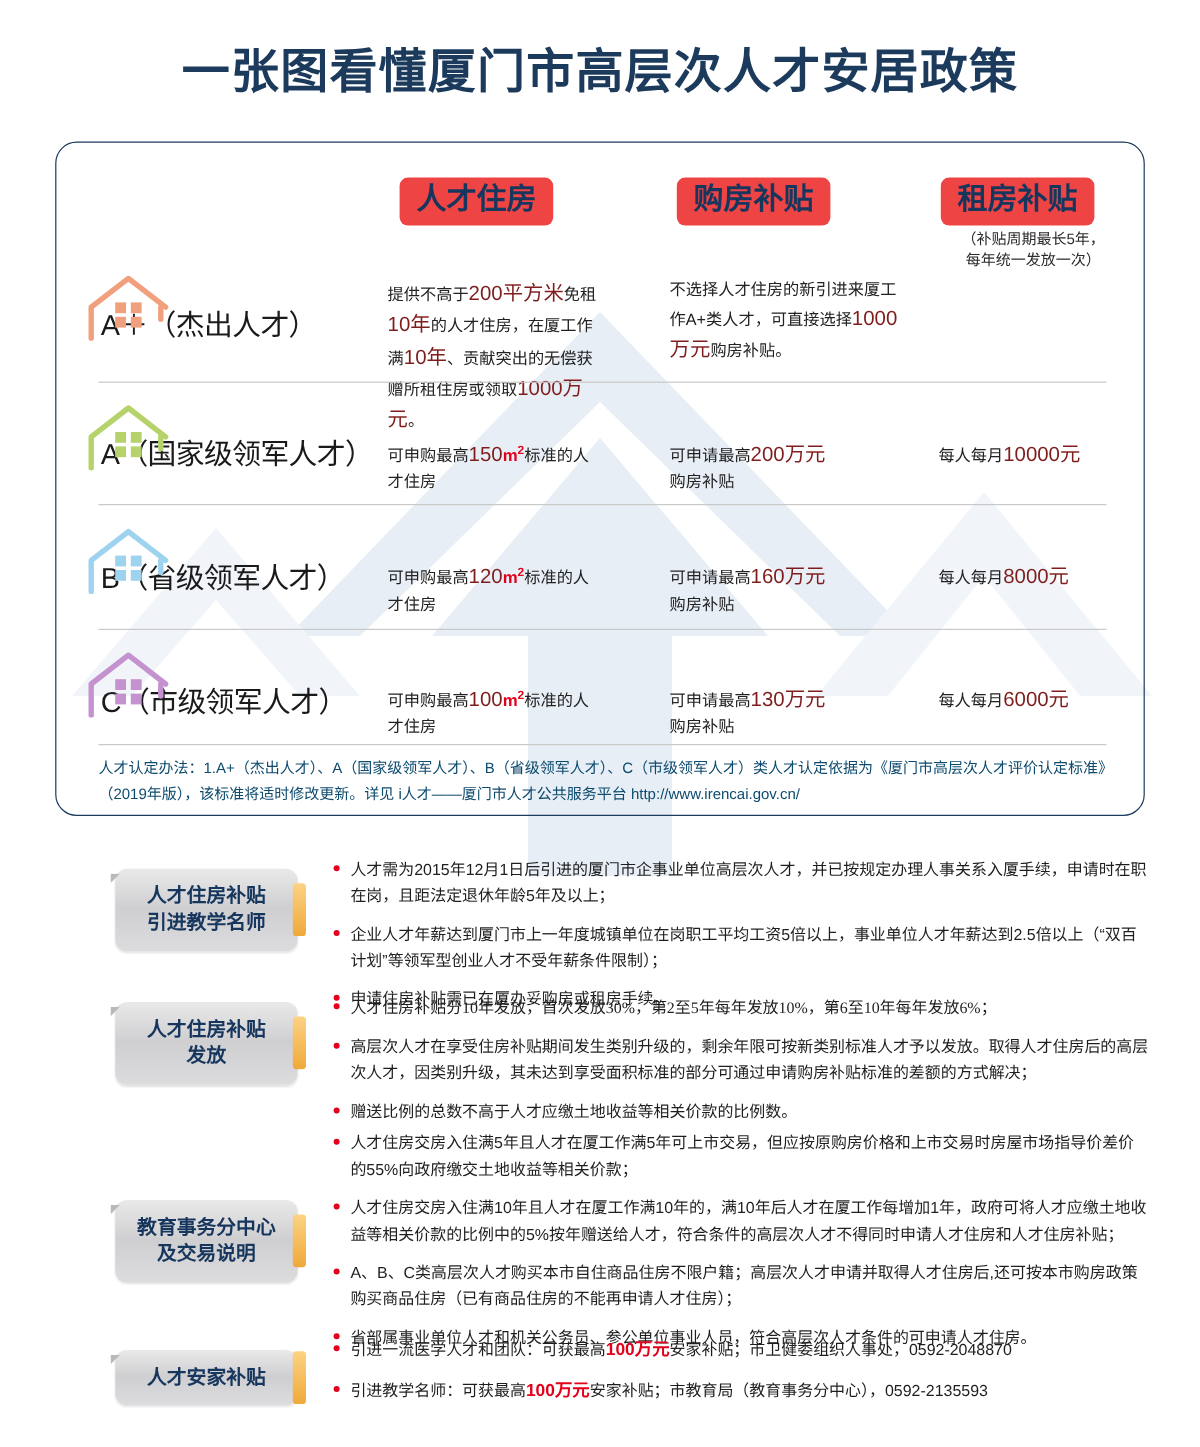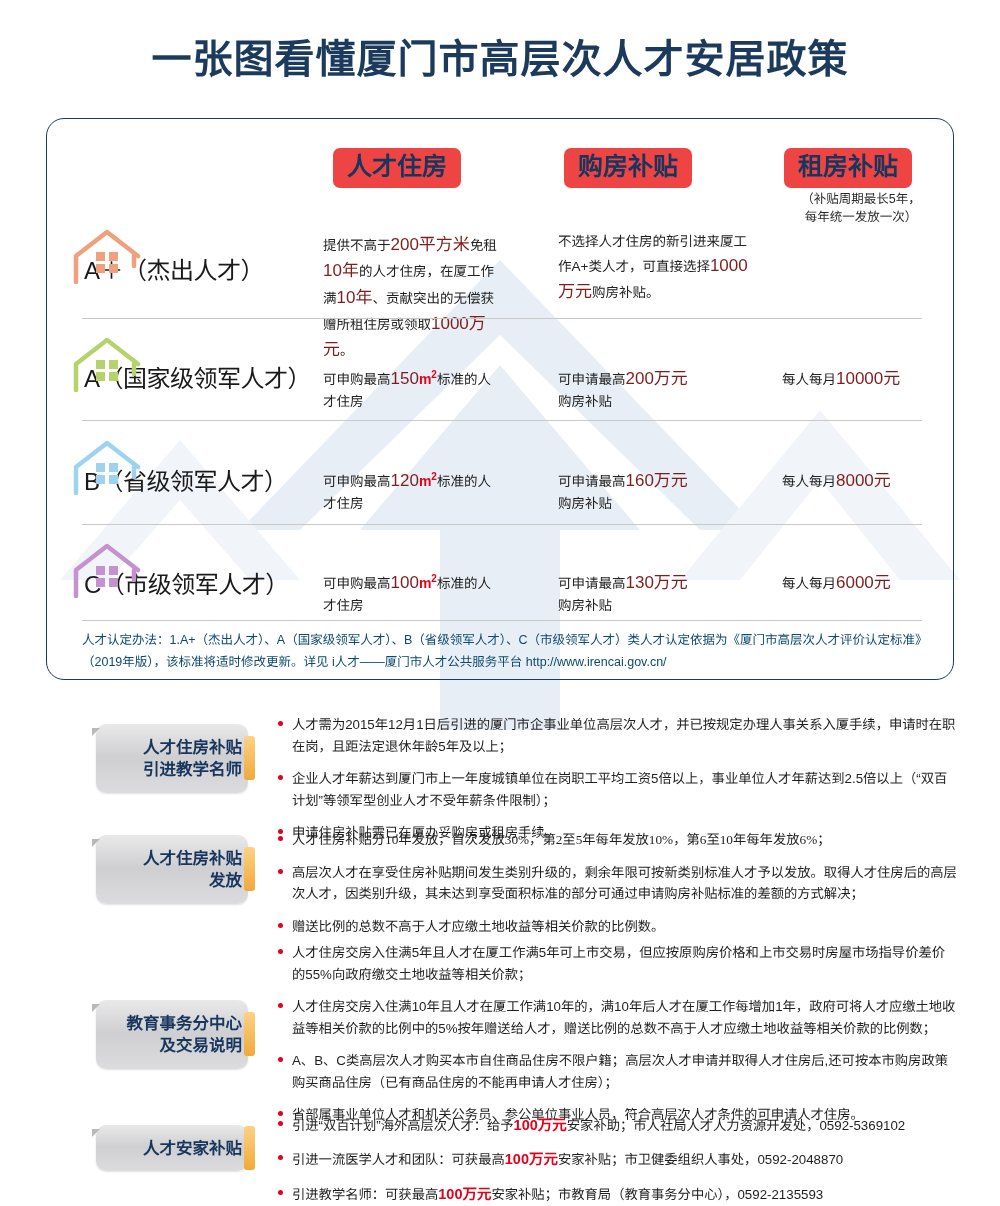--- a/index.html
+++ b/index.html
@@ -146,21 +146,21 @@
   .sec-label {
     position: absolute;
     left: 96px;
     width: 152px;
     border-radius: 10px;
     background: linear-gradient(180deg, #e9e9ea 0%, #cfcfd1 48%, #dcdcde 100%);
     color: #17365d;
     font-weight: bold;
     font-size: 16.5px;
     line-height: 1.35;
-    text-align: right;
+    text-align: center;
     padding: 12px 6px;
     box-shadow: 0 1px 2px rgba(0,0,0,.12);
   }
   .sec-label::after {
     content: "";
     position: absolute;
     right: -7px; top: 50%;
     transform: translateY(-50%);
     width: 11px; height: 44px;
     background: linear-gradient(180deg,#fcd284,#f0a93a);
@@ -296,29 +296,28 @@
         <div class="bullets" style="top: 14px; font-family: Liberation Serif, serif;">
           <div class="bullet"><span>人才住房补贴分10年发放，首次发放30%，第2至5年每年发放10%，第6至10年每年发放6%；</span></div>
           <div class="bullet"><span>高层次人才在享受住房补贴期间发生类别升级的，剩余年限可按新类别标准人才予以发放。取得人才住房后的高层次人才，因类别升级，其未达到享受面积标准的部分可通过申请购房补贴标准的差额的方式解决；</span></div>
           <div class="bullet"><span>赠送比例的总数不高于人才应缴土地收益等相关价款的比例数。</span></div>
         </div>
       </div>
       <div class="section" style="top: 228px;">
         <div class="sec-label" style="top: 72px;"><span>教育事务分中心</span><br><span>及交易说明</span></div>
         <div class="bullets" style="top: 14px;">
           <div class="bullet"><span>人才住房交房入住满5年且人才在厦工作满5年可上市交易，但应按原购房价格和上市交易时房屋市场指导价差价的55%向政府缴交土地收益等相关价款；</span></div>
-          <div class="bullet"><span>人才住房交房入住满10年且人才在厦工作满10年的，满10年后人才在厦工作每增加1年，政府可将人才应缴土地收益等相关价款的比例中的5%按年赠送给人才，赠送比例的总数不高于人才应缴土地收益等相关价款的比例数；</span></div>
+          <div class="bullet"><span>人才住房交房入住满10年且人才在厦工作满10年的，满10年后人才在厦工作每增加1年，政府可将人才应缴土地收益等相关价款的比例中的5%按年赠送给人才，符合条件的高层次人才不得同时申请人才住房和人才住房补贴；</span></div>
           <div class="bullet"><span>A、B、C类高层次人才购买本市自住商品住房不限户籍；高层次人才申请并取得人才住房后,还可按本市购房政策购买商品住房（已有商品住房的不能再申请人才住房）；</span></div>
           <div class="bullet"><span>省部属事业单位人才和机关公务员、参公单位事业人员，符合高层次人才条件的可申请人才住房。</span></div>
         </div>
       </div>
       <div class="section" style="top: 400px;">
         <div class="sec-label" style="top: 25px;"><span>人才安家补贴</span></div>
         <div class="bullets" style="top: 14px;">
-          <div class="bullet"><span>引进“双百计划”海外高层次人才：给予</span><b>100万元</b><span>安家补助；市人社局人才人力资源开发处，0592-5369102</span></div>
           <div class="bullet"><span>引进一流医学人才和团队：可获最高</span><b>100万元</b><span>安家补贴；市卫健委组织人事处，0592-2048870</span></div>
           <div class="bullet"><span>引进教学名师：可获最高</span><b>100万元</b><span>安家补贴；市教育局（教育事务分中心），0592-2135593</span></div>
         </div>
       </div>
     </div>
 
 <div class="cell c1" style="top: 232px; left: 323px; position: absolute; width: 180px;"><span>提供不高于</span><b>200平方米</b><span>免租</span><b>10年</b><span>的人才住房，在厦工作满</span><b>10年</b><span>、贡献突出的无偿获赠所租住房或领取</span><b>1000万元</b><span>。</span></div>
     <div class="cell c2" style="top: 232px; left: 558px; position: absolute; width: 200px;"><span>不选择人才住房的新引进来厦工作A+类人才，可直接选择</span><b>1000万元</b><span>购房补贴。</span></div>
     <div class="row-sep" style="top: 318px;"></div>
     <div class="cell c1" style="top: 366px; left: 323px; position: absolute; width: 180px;"><span>可申购最高</span><b>150</b><span class="unit">m<span class="sup">2</span></span><span>标准的人才住房</span></div>

